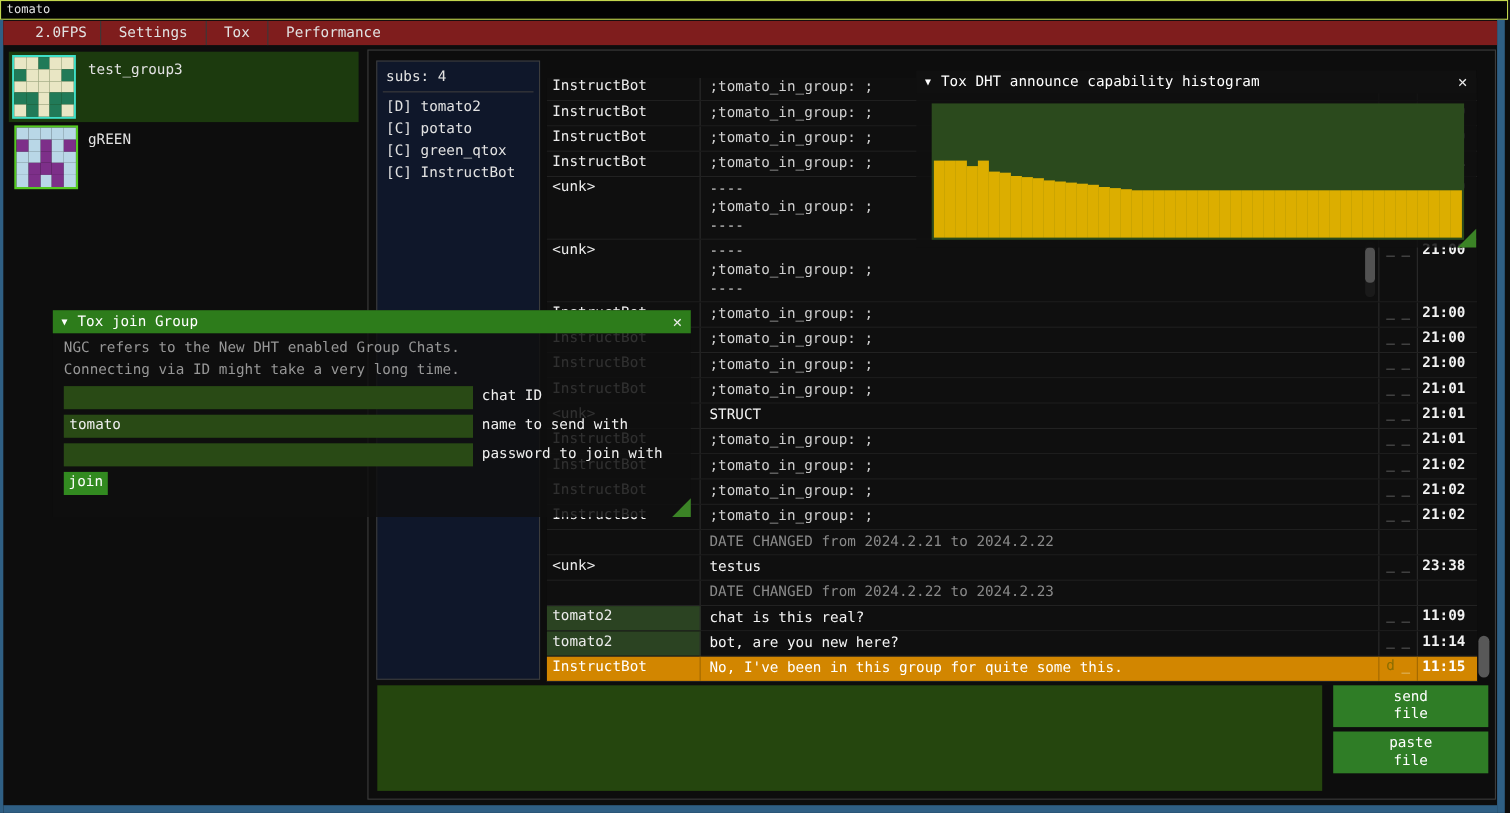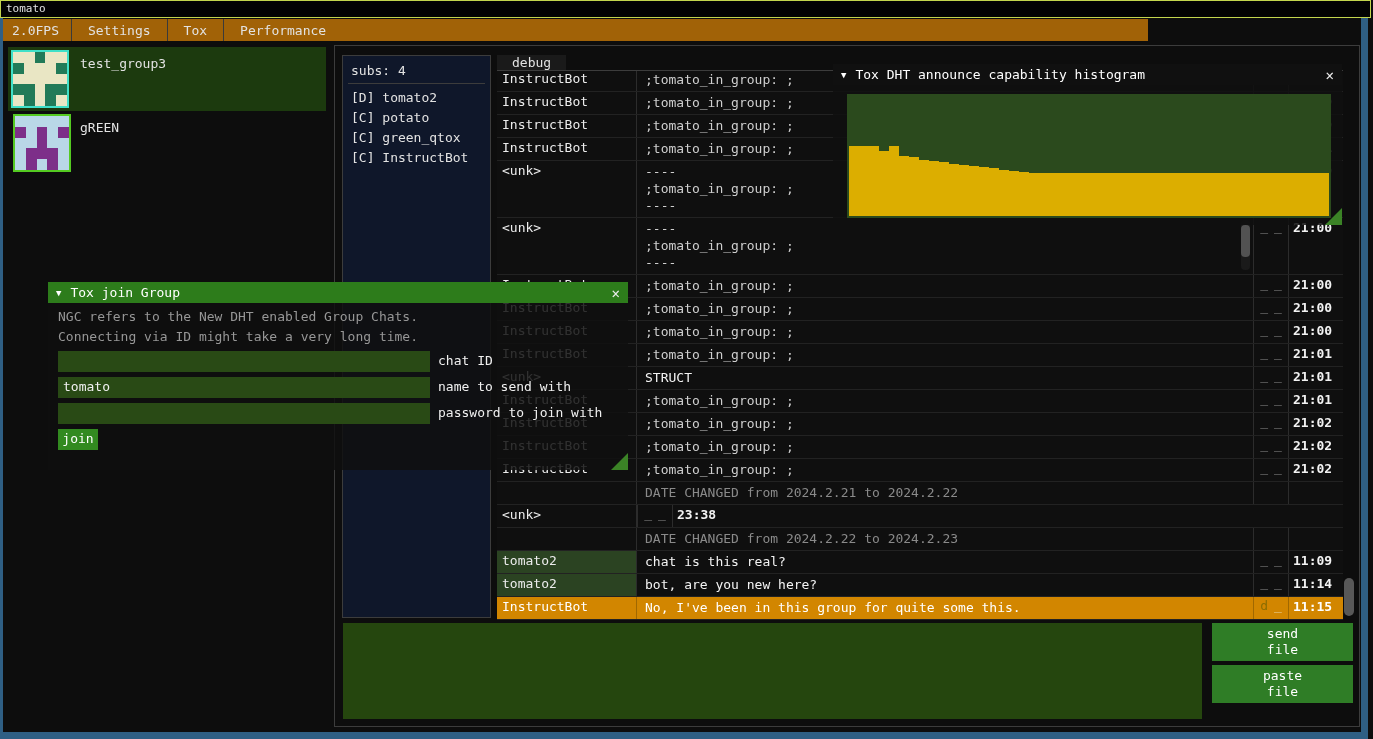--- a/index.html
+++ b/index.html
@@ -11,22 +11,22 @@
   }
   .abs { position:absolute; }
 
   
   .titlebar { left:0; top:0; width:1371px; height:18px; background:#030303;
     border:1px solid #c3d64d; font-size:11px; line-height:15px; padding-left:5px; }
   .edge-left  { left:0; top:18px; width:3px; height:721px; background:#2f5f84; }
   .edge-right { left:1361px; top:18px; width:7px; height:721px; background:#2f5f84; }
   .edge-bottom{ left:3px; top:732px; width:1358px; height:7px; background:#2f5f84; }
 
-  .menubar { left:3px; top:19px; width:1145px; height:22px; background:#a16207;
-    display:flex; align-items:center; }
+  .menubar { left:3px; top:19px; width:1358px; height:22px; background:#7f1d1d;
+    display:flex; align-items:center;padding-left:20px; }
   .menu-fps { padding:0 12px 0 9px; }
   .menu-sep { width:1px; height:22px; background:#3a3a3a; }
   .menu-item { padding:0 16px; cursor:default; }
 
   
   .group-row { left:8px; width:318px; height:64px; }
   .group-row--selected { background:#1c3a0e; }
   .avatar { position:absolute; width:58px; height:58px; border:2px solid #555;
     display:grid; grid-template-columns:repeat(5,1fr); grid-template-rows:repeat(5,1fr); }
   .group-label { position:absolute; left:72px; top:9px; }
@@ -193,23 +193,20 @@
     <div class="subs-title">subs: 4</div>
     <div class="subs-sep"></div>
     <div id="subs-list">
         <div class="subs-item">[D] tomato2</div>
         <div class="subs-item">[C] potato</div>
         <div class="subs-item">[C] green_qtox</div>
         <div class="subs-item">[C] InstructBot</div>
       </div>
   </div>
 
-  <div class="abs tabbar">
-    <div class="tab">debug</div>
-  </div>
 
   <div class="abs chat" id="chat-rows">
       <div class="crow" style="margin-top: -2px;">
         <div class="c-name">InstructBot</div>
         <div class="c-msg">;tomato_in_group: ;</div>
         <div class="c-ind">
           <span class="m0">_</span>
           <span class="m1">_</span>
         </div>
         <div class="c-time">20:40</div>
@@ -345,20 +342,21 @@
         <div class="c-time">21:02</div>
       </div>
       <div class="crow crow--date">
         <div class="c-name"></div>
         <div class="c-msg">DATE CHANGED from 2024.2.21 to 2024.2.22</div>
         <div class="c-ind"></div>
         <div class="c-time"></div>
       </div>
       <div class="crow">
         <div class="c-name">&lt;unk&gt;</div>
+        <div class="c-msg c-msg--bright">testus</div>
         <div class="c-ind">
           <span class="m0">_</span>
           <span class="m1">_</span>
         </div>
         <div class="c-time">23:38</div>
       </div>
       <div class="crow crow--date">
         <div class="c-name"></div>
         <div class="c-msg">DATE CHANGED from 2024.2.22 to 2024.2.23</div>
         <div class="c-ind"></div>

